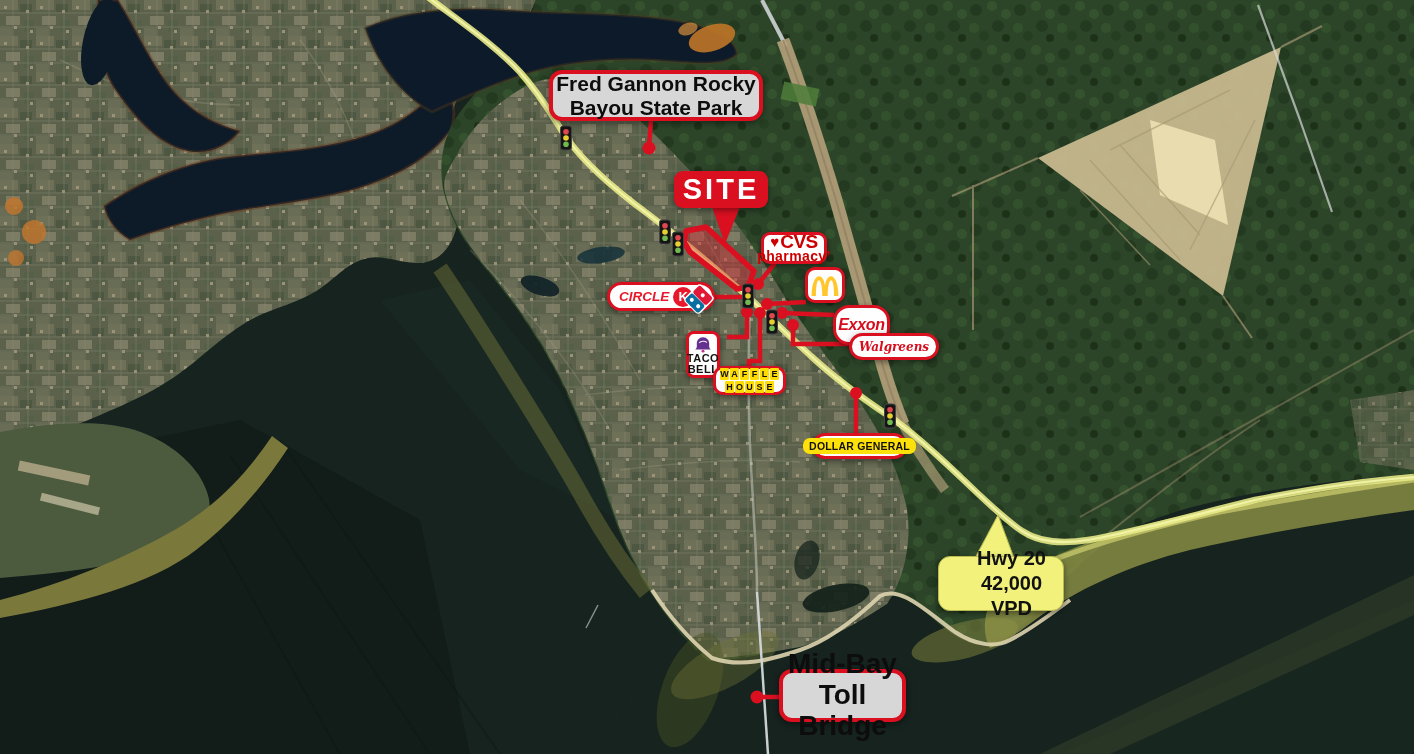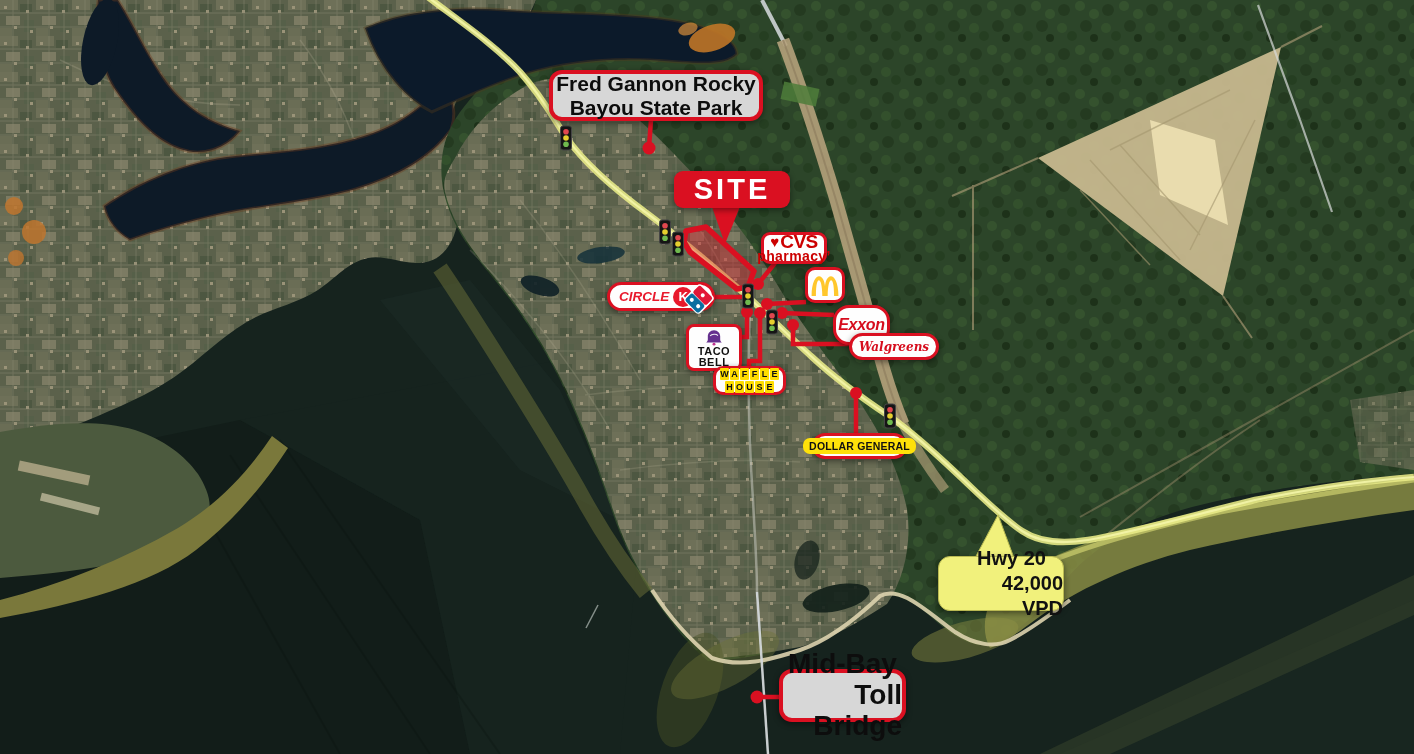--- a/index.html
+++ b/index.html
@@ -1,20 +1,20 @@
 <!DOCTYPE html>
 <html style="--annotation_red: #da1021; --label_gray: #d7d7d7; --callout_yellow: #f1f17c; --cvs_red: #cc0000; --mcd_yellow: #ffc72c; --dominos_blue: #0a6ea0; --dominos_red: #e31837; --taco_purple: #65308f; --waffle_yellow: #ffdd00; --dg_yellow: #ffe10a; --highway_yellow: #e9ec88; --traffic_red: #e0474f; --traffic_yellow: #e6cf2e; --traffic_green: #6fb94e;"><head>
 <meta charset="utf-8">
 <style>
   html,body{margin:0;padding:0;background:#000;}
   .stage{position:relative;width:1414px;height:754px;overflow:hidden;background:#16231e;
          font-family:"Liberation Sans","DejaVu Sans",sans-serif;}
   svg.layer{position:absolute;left:0;top:0;}
   .ann{position:absolute;box-sizing:border-box;display:flex;align-items:center;justify-content:center;
-       text-align:right;box-shadow:0 2px 6px rgba(0,0,0,.45);}
+       text-align:center;box-shadow:0 2px 6px rgba(0,0,0,.45);}
   .gray{background:var(--label_gray);border:4px solid var(--annotation_red);border-radius:13px;
         color:#0d0d0d;font-weight:700;flex-direction:column;line-height:1.1;}
   .white{background:#fefefe;border:3px solid var(--annotation_red);}
   .pill{border-radius:16px;}
   .siteBox{background:var(--annotation_red);border-radius:9px;color:#fff;font-weight:800;
            font-size:29px;letter-spacing:3px;}
   .fred{font-size:21px;}
   .midbay{font-size:28px;font-weight:700;}
   .hwy{background:var(--callout_yellow);border:1px solid #b9b952;border-radius:12px;color:#111;
        font-weight:800;font-size:20px;line-height:1.25;flex-direction:column;}
@@ -212,21 +212,21 @@
     <use href="#tl" transform="translate(748,296)"></use>
     <use href="#tl" transform="translate(772,322)"></use>
     <use href="#tl" transform="translate(890,416)"></use>
   </svg>
 
   <div class="ann gray fred" style="left:549px;top:70px;width:214px;height:51px;">
     <span>Fred Gannon Rocky</span>
     <span>Bayou State Park</span>
   </div>
 
-  <div class="ann siteBox" style="left:674px;top:171px;width:116px;height:37px;">
+  <div class="ann siteBox" style="left:674px;top:171px;width:94px;height:37px;">
     <span>SITE</span>
   </div>
 
   <div class="ann white cvs" style="left:761px;top:232px;width:66px;height:32px;border-radius:9px;">
     <span class="r1">
       <span class="heart">♥</span>
       <span class="word">CVS</span>
     </span>
     <span class="sub">pharmacy’</span>
   </div>
@@ -247,21 +247,21 @@
         <rect x="8" y="7" width="22" height="24" rx="4" fill="#fff"></rect>
         <rect x="9.5" y="8.5" width="19" height="10.5" rx="2.5" style="fill:var(--dominos_red)"></rect>
         <rect x="9.5" y="19.5" width="19" height="10.5" rx="2.5" style="fill:var(--dominos_blue)"></rect>
         <circle cx="19" cy="13.7" r="2" fill="#fff"></circle>
         <circle cx="14.5" cy="24.7" r="2" fill="#fff"></circle>
         <circle cx="23.5" cy="24.7" r="2" fill="#fff"></circle>
       </g>
     </svg>
   </div>
 
-  <div class="ann white taco" style="left:686px;top:324px;width:56px;height:47px;border-radius:8px;">
+  <div class="ann white taco" style="left:686px;top:331px;width:34px;height:47px;border-radius:8px;">
     <svg width="24" height="21" viewBox="0 0 24 22">
       <path d="M12,1.5 C7,1.5 4,5.5 4,9.5 L4,13.5 C4,15.5 3,16.5 1.8,17.5 L22.2,17.5
                C21,16.5 20,15.5 20,13.5 L20,9.5 C20,5.5 17,1.5 12,1.5 Z" style="fill:var(--taco_purple)"></path>
       <circle cx="12" cy="19.6" r="1.9" fill="#c0338f"></circle>
       <path d="M7,9 C9,6.5 15,6 17,8.5" stroke="#fff" stroke-width="1.4" fill="none" opacity=".9"></path>
     </svg>
     <span class="t">TACO</span>
     <span class="t">BELL</span>
   </div>
 

